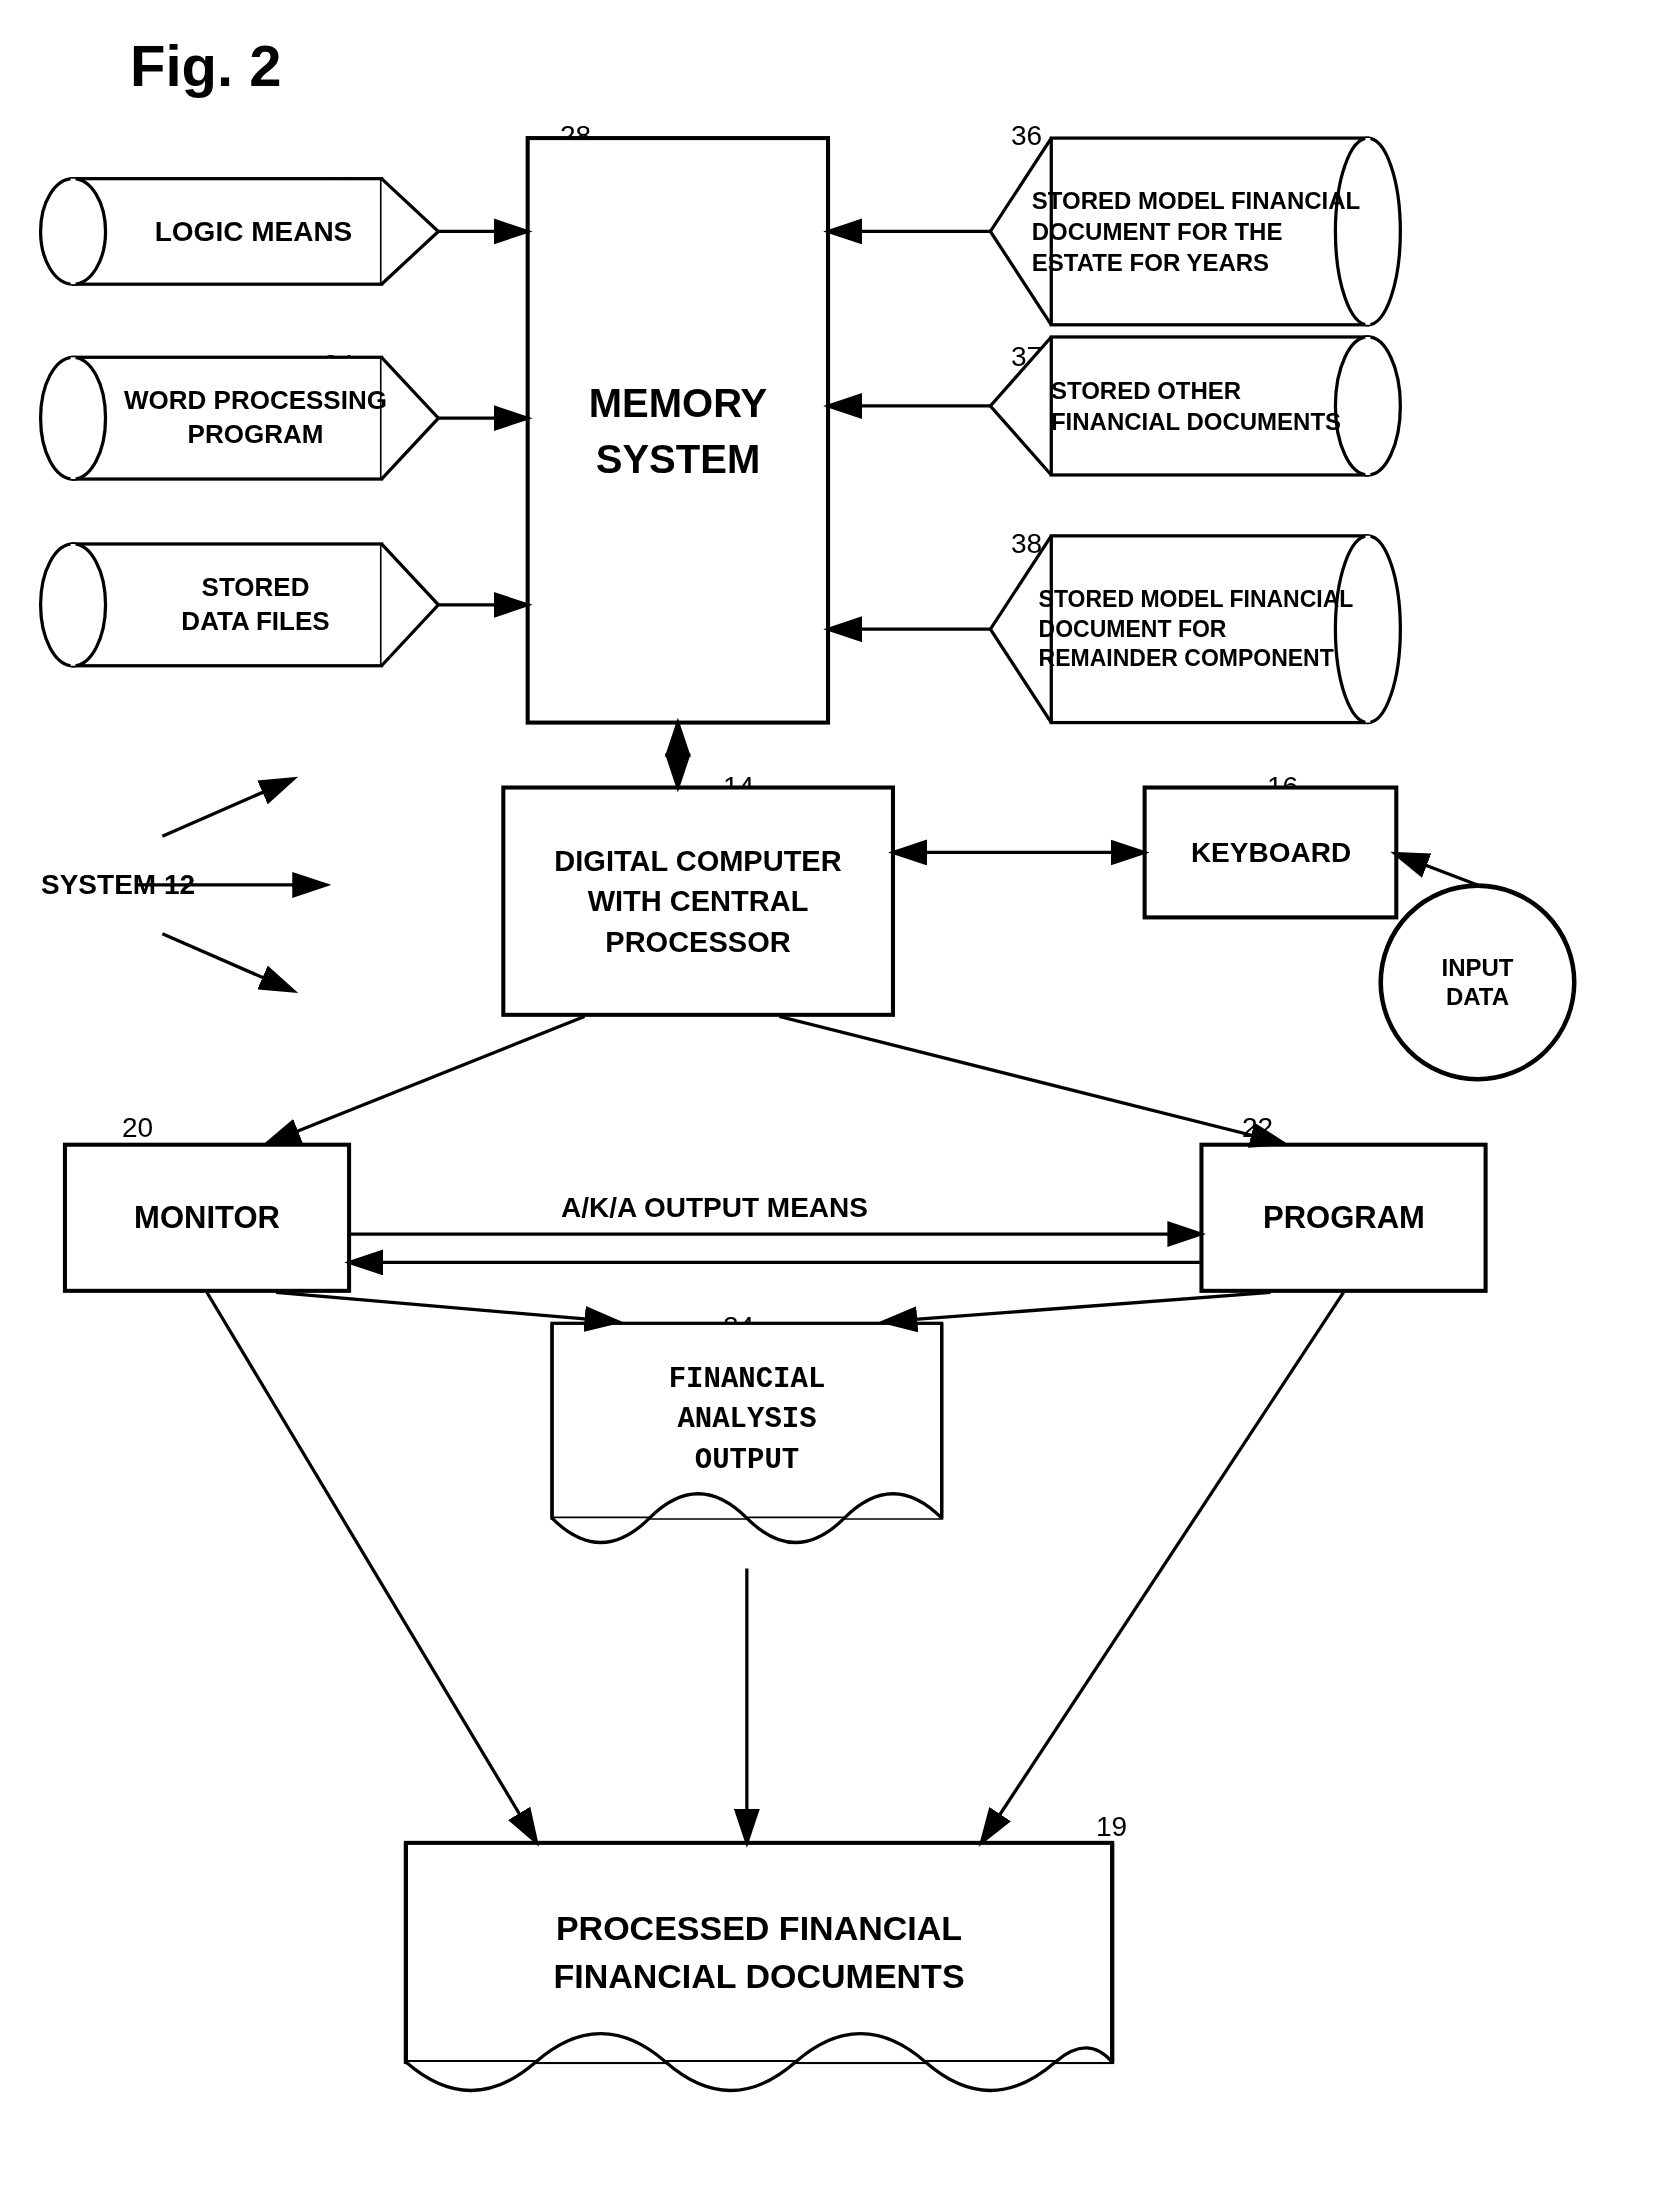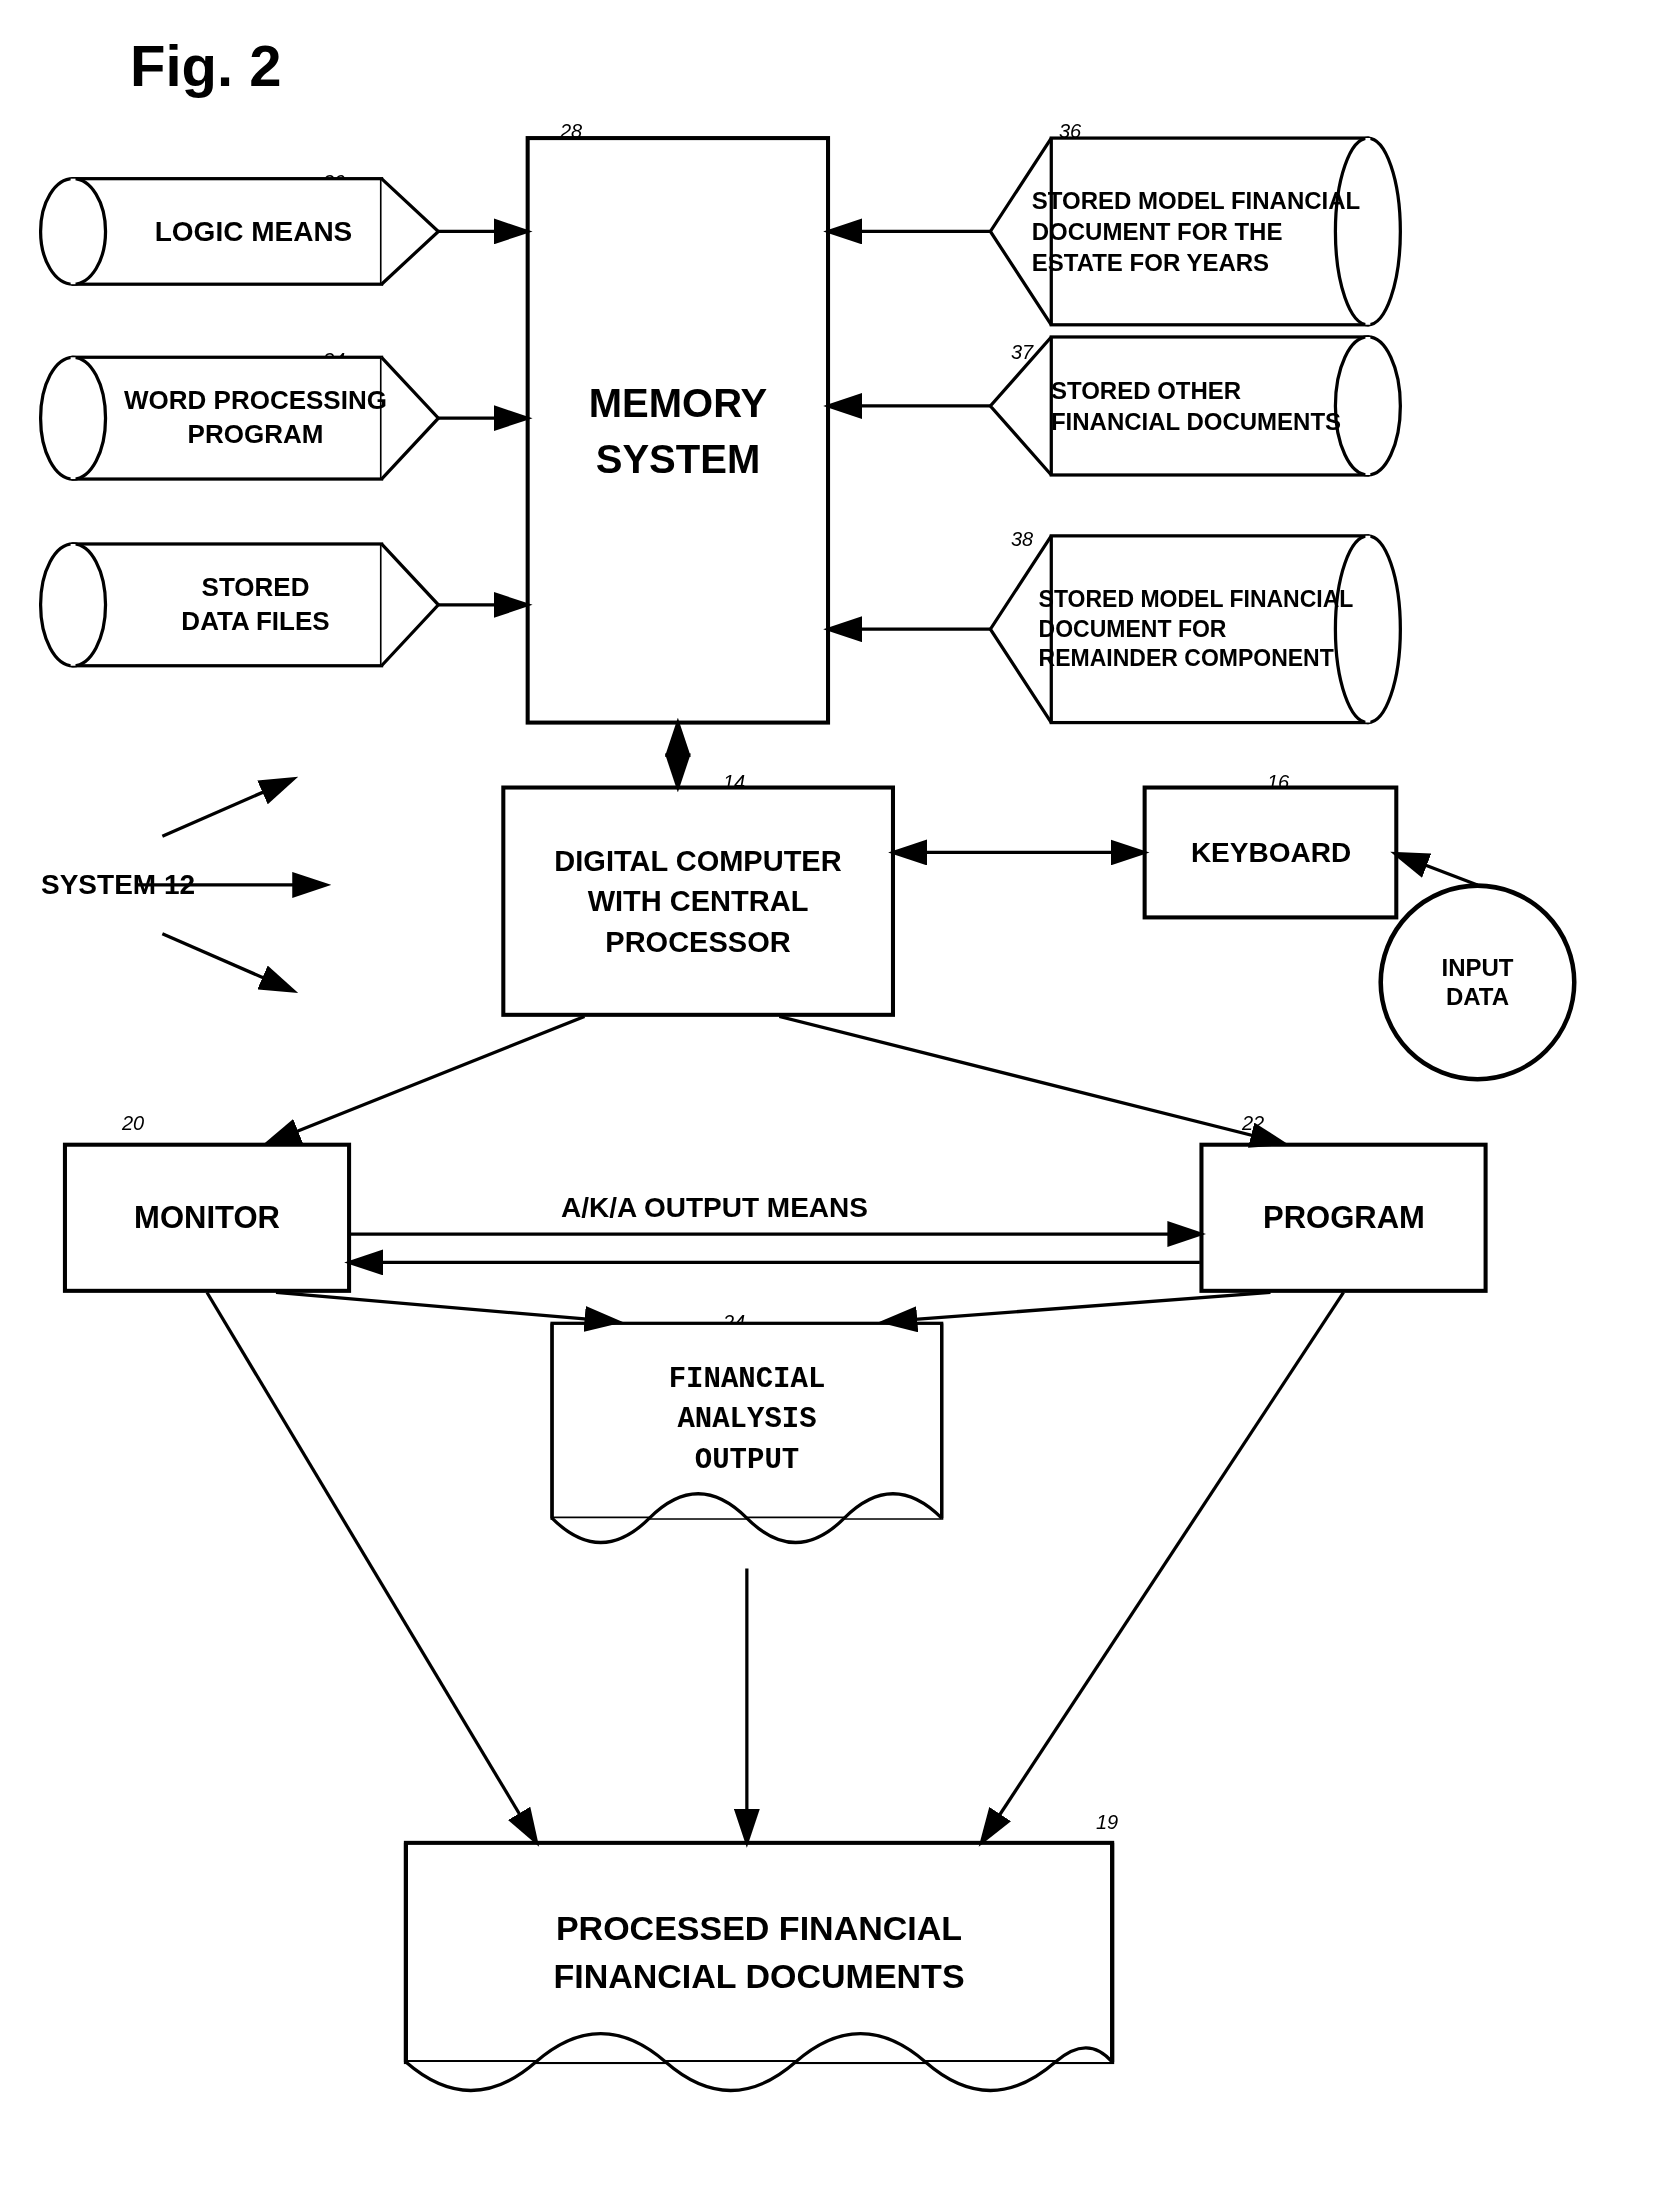--- a/index.html
+++ b/index.html
@@ -62,23 +62,22 @@
       align-items: center;
       justify-content: center;
       text-align: center;
       font-size: 26px;
       font-weight: bold;
       line-height: 1.2;
     }
 
     .label-ref {
       position: absolute;
-      font-size: 20px;
+      font-size: 28px;
       font-weight: normal;
-      font-style: italic;
     }
 
     .sys-label {
       position: absolute;
       font-size: 28px;
       font-weight: bold;
     }
 
     .aka-label {
       position: absolute;
@@ -89,21 +88,21 @@
   </style>
 </head>
 <body>
 
 <div class="fig-title">Fig. 2</div>
 
 <div class="label-ref" style="top:120px; left:560px;">28</div>
 <div class="label-ref" style="top:171px; left:323px;">30</div>
 <div class="label-ref" style="top:349px; left:323px;">34</div>
 <div class="label-ref" style="top:540px; left:323px;">32</div>
-<div class="label-ref" style="top:120px; left:1059px;">36</div>
+<div class="label-ref" style="top:120px; left:1011px;">36</div>
 <div class="label-ref" style="top:341px; left:1011px;">37</div>
 <div class="label-ref" style="top:528px; left:1011px;">38</div>
 <div class="label-ref" style="top:771px; left:723px;">14</div>
 <div class="label-ref" style="top:771px; left:1267px;">16</div>
 <div class="label-ref" style="top:934px; left:1462px;">18</div>
 <div class="label-ref" style="top:1112px; left:122px;">20</div>
 <div class="label-ref" style="top:1112px; left:1242px;">22</div>
 <div class="label-ref" style="top:1311px; left:723px;">24</div>
 <div class="label-ref" style="top:1811px; left:1096px;">19</div>
 

